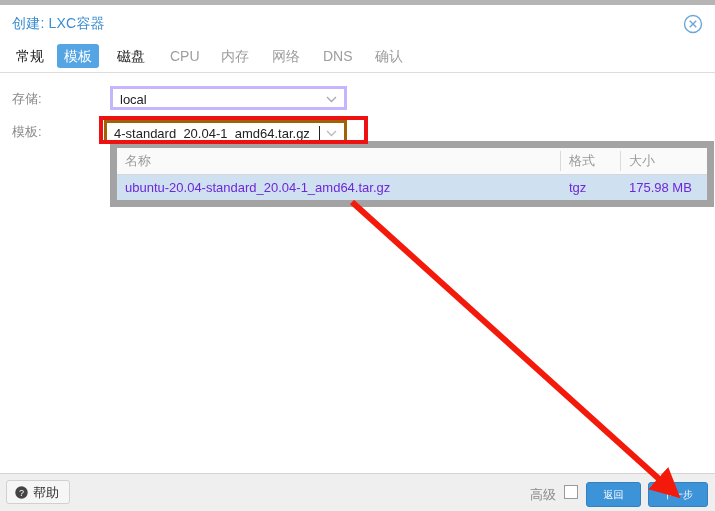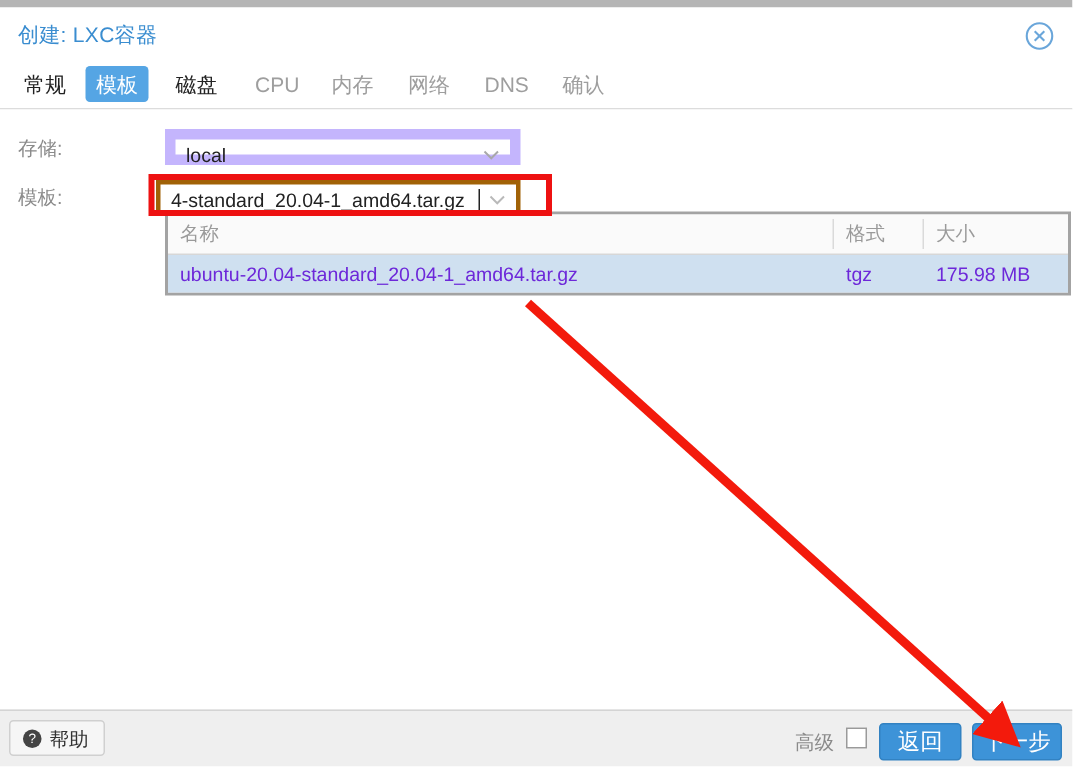--- a/index.html
+++ b/index.html
@@ -91,21 +91,21 @@
     position: absolute;
     font-size: 13px;
     color: #8a8a8a;
     white-space: nowrap;
   }
   .field {
     position: absolute;
     box-sizing: border-box;
     height: 24px;
     background: #ffffff;
-    border: 7px solid #c4b5fd;
+    border: 3px solid #c4b5fd;
   }
   .field.focused { border: 3px solid #a16207; }
   .field .val {
     position: absolute;
     left: 7px; top: 0;
     right: 24px;
     height: 22px;
     line-height: 22px;
     font-size: 13px;
     color: #222222;
@@ -124,21 +124,21 @@
     width: 16px; height: 22px;
   }
   .chev svg { display: block; margin: 7px auto 0 auto; }
 
   
   #dropdown {
     position: absolute;
     left: 110px; top: 141px;
     width: 604px;
     background: #ffffff;
-    border: 2px solid #a3a3a3;
+    border: 7px solid #a3a3a3;
     box-sizing: border-box;
     z-index: 5;
   }
   #dd-head {
     position: relative;
     height: 26px;
     background: #fafafa;
     border-bottom: 1px solid #d7d7d7;
   }
   .dd-hcell {
@@ -241,21 +241,21 @@
     cursor: pointer;
   }
   .pbtn {
     position: absolute;
     top: 482px;
     height: 25px;
     background: #3d93d8;
     border: 1px solid #3282c2;
     border-radius: 3px;
     color: #ffffff;
-    font-size: 15px;
+    font-size: 10px;
     line-height: 23px;
     text-align: center;
     white-space: nowrap;
     cursor: pointer;
     box-sizing: border-box;
     z-index: 6;
   }
   #btn-back { left: 586px; width: 55px; }
   #btn-next { left: 648px; width: 60px; }
 </style>

